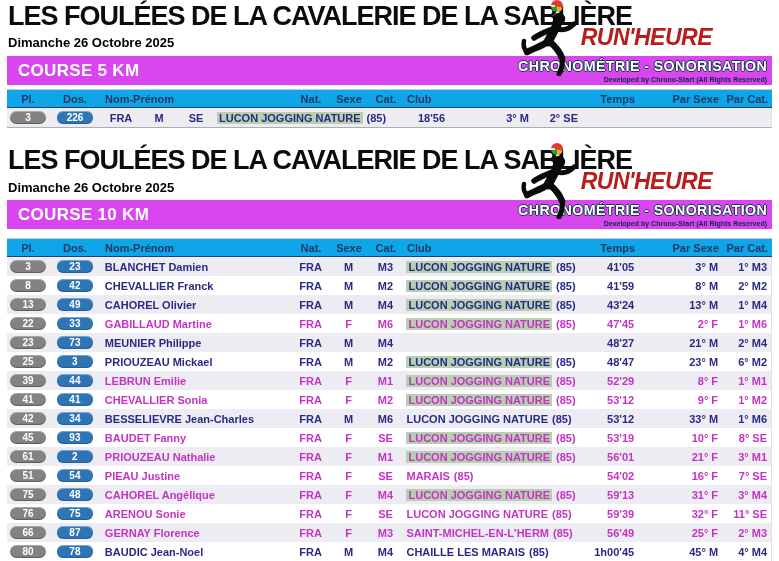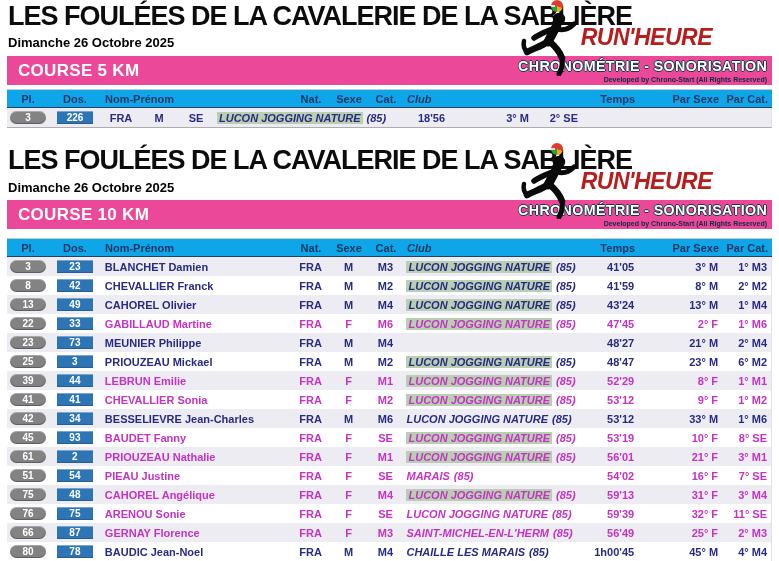--- a/index.html
+++ b/index.html
@@ -19,21 +19,21 @@
   }
   .s2 .evt-title { top: 5px; }
   .evt-date {
     position: absolute; left: 8px; top: 35px;
     font-size: 13px; font-weight: bold; color: #000;
   }
   .s2 .evt-date { top: 40px; }
 
   .banner {
     position: absolute; left: 7px; right: 7px; top: 56px; height: 29px;
-    background: #ec4899; z-index: 2;
+    background: #d946ef; z-index: 2;
   }
   .s2 .banner { top: 60px; }
   .course {
     position: absolute; left: 11px; top: 0; line-height: 29px;
     font-size: 17px; font-weight: bold; color: #fff; letter-spacing: .3px;
   }
   .chrono { position: absolute; right: 5px; top: 1px; text-align: right; }
   .chrono-main {
     display: inline-block; font-size: 15px; font-weight: bold; color: #fff;
     letter-spacing: .4px; transform: scaleX(.95); transform-origin: right;
@@ -72,35 +72,35 @@
   .tr { display: flex; height: 19px; align-items: center; font-size: 11px; color: #2A2A85; background: #fff; }
   .tr.alt { background: #ECECF2; }
   .tr.female { color: #C433C4; }
   .td { overflow: hidden; white-space: nowrap; }
   .c-pl    { width: 42px;  text-align: center; }
   .c-dos   { width: 52px;  text-align: center; }
   .c-name  { width: 190px; padding-left: 4px; }
   .c-nat   { width: 40px;  text-align: center; }
   .c-sexe  { width: 36px;  text-align: center; }
   .c-cat   { width: 38px;  text-align: center; }
-  .c-club  { width: 180px; padding-left: 2px; font-style: italic; }
+  .c-club  { width: 180px; padding-left: 2px; }
   .c-temps { width: 62px;  text-align: right; padding-right: 12px; }
   .c-psexe { width: 76px;  text-align: right; padding-right: 4px; }
   .c-pcat  { width: 49px;  text-align: right; padding-right: 4px; }
 
   .pl-badge, .dos-badge {
     display: inline-block; min-width: 36px; padding: 0 2px; height: 13px; line-height: 13px;
     color: #fff; font-size: 10px; font-weight: bold; text-align: center;
   }
   .pl-badge {
     border-radius: 7px; background: #838383;
     box-shadow: inset 0 1px 0 rgba(255,255,255,.3), inset 0 -1px 1px rgba(0,0,0,.3);
   }
   .dos-badge {
-    border-radius: 0; background: #2E75B6;
+    border-radius: 6px; background: #2E75B6;
     box-shadow: inset 0 1px 0 rgba(255,255,255,.35), inset 0 -1px 1px rgba(0,0,0,.2);
   }
   .club-name.on { background: #B9CFB2; padding: 1px 2px; }
   .club-suffix { margin-left: 4px; }
 </style>
 </head>
 <body>
 
 <div class="section s1">
   <div class="evt-title">LES FOULÉES DE LA CAVALERIE DE LA SABLIÈRE</div>

